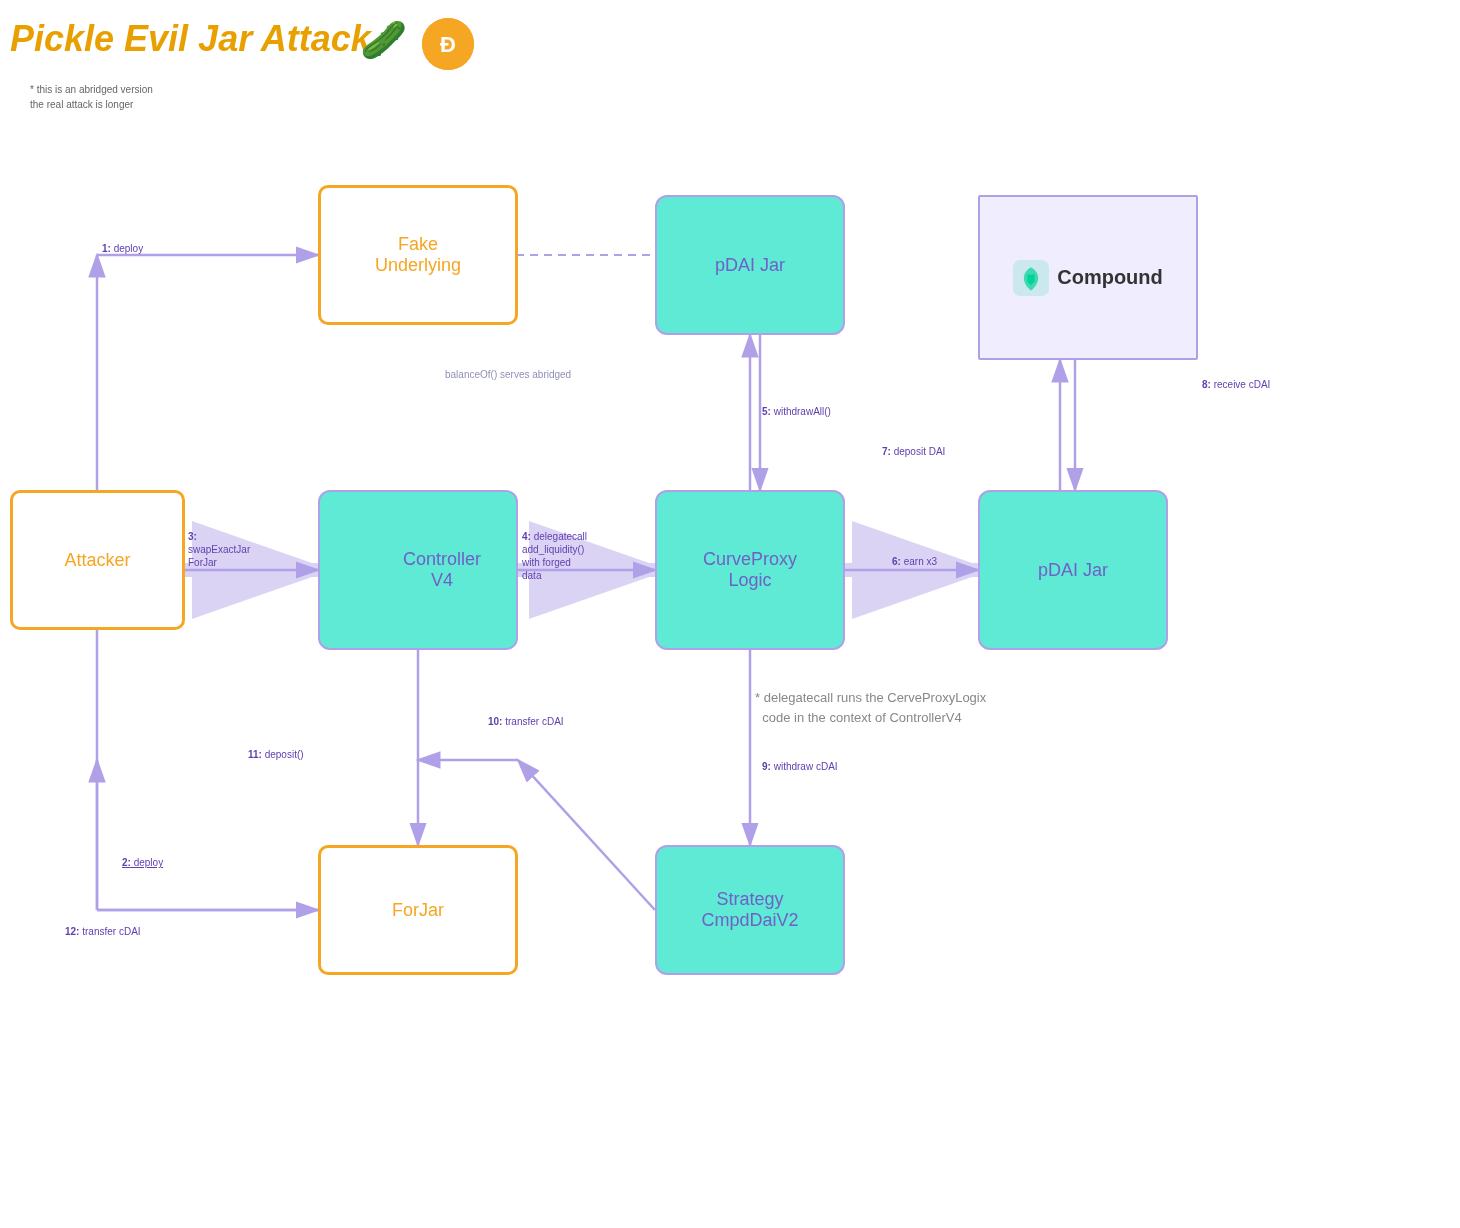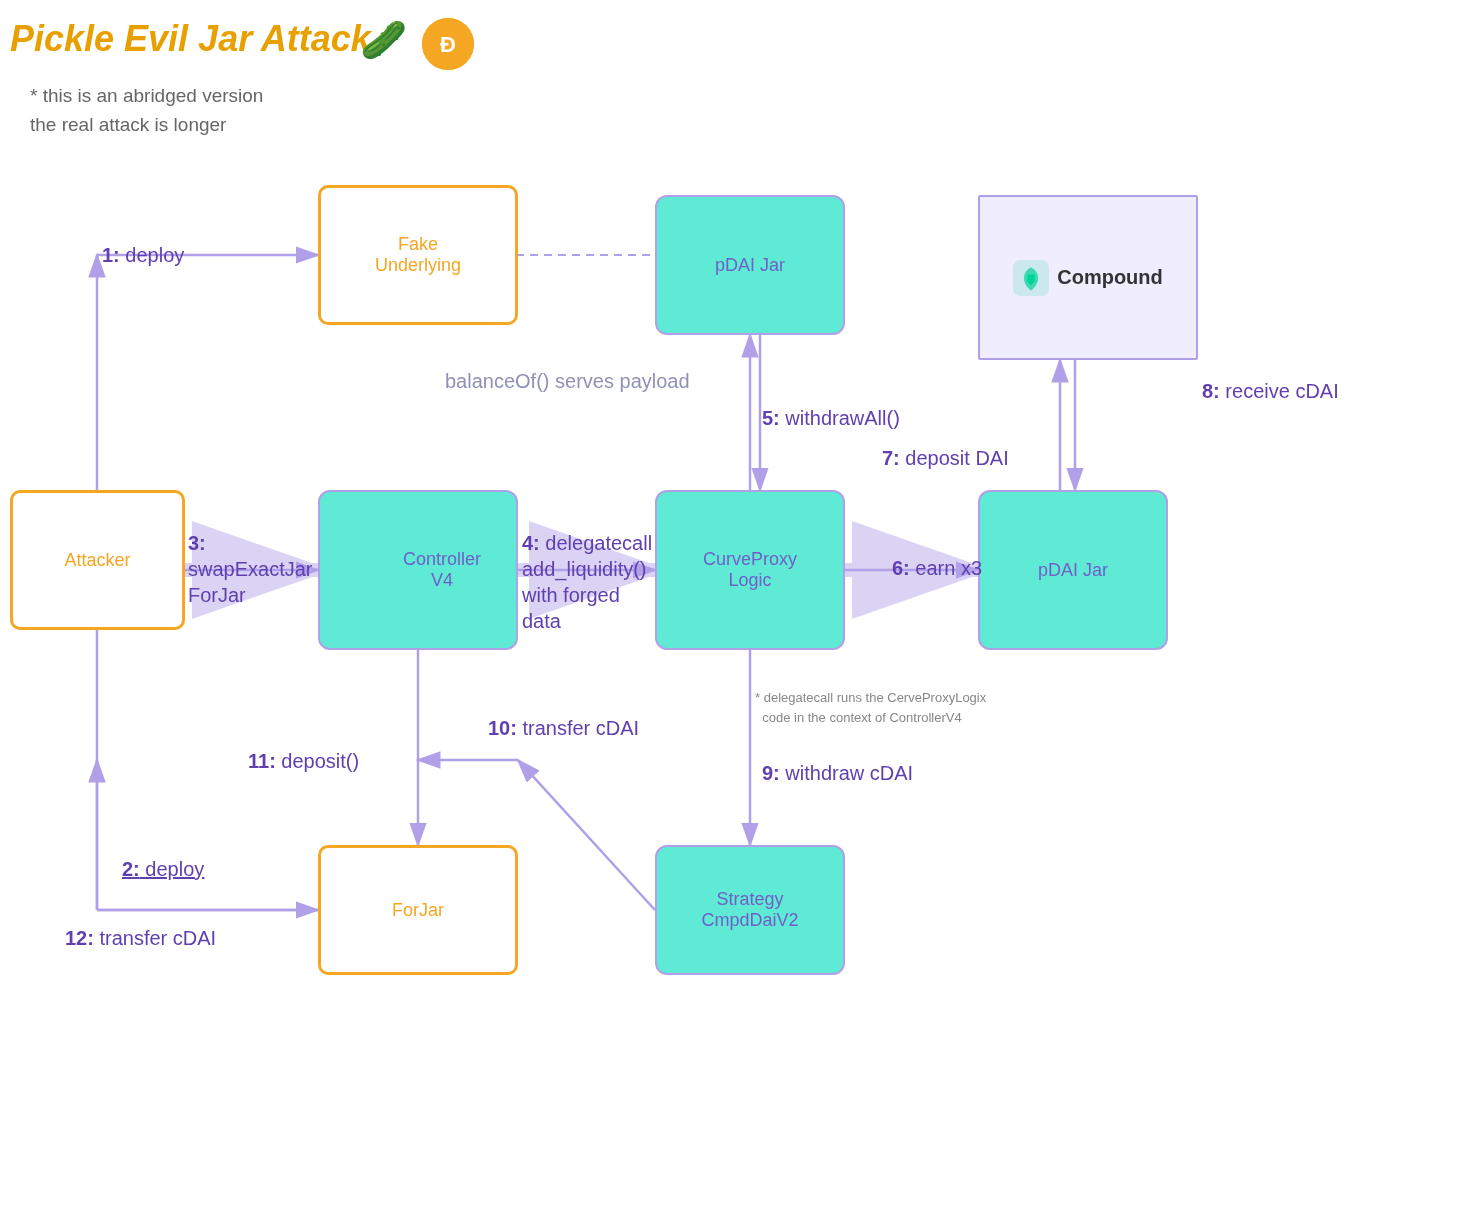--- a/index.html
+++ b/index.html
@@ -44,21 +44,21 @@
       align-items: center;
       justify-content: center;
       font-size: 22px;
       color: white;
       font-weight: bold;
     }
     .subtitle {
       position: absolute;
       top: 82px;
       left: 30px;
-      font-size: 19px;
+      font-size: 10px;
       color: #666;
       line-height: 1.5;
     }
 
     
     .box {
       position: absolute;
       display: flex;
       align-items: center;
       justify-content: center;
@@ -80,21 +80,21 @@
     }
     .box-compound {
       border: 2px solid #b0a0e8;
       background: #f0edff;
       border-radius: 2px;
     }
 
     
     .arrow-label {
       position: absolute;
-      font-size: 20px;
+      font-size: 10px;
       color: #6040b0;
       line-height: 1.3;
     }
     .arrow-label strong {
       font-weight: 700;
     }
 
     
     .note-text {
       position: absolute;
@@ -280,21 +280,21 @@
 
   <div class="arrow-label" style="left:248px;top:748px;">
     <strong>11:</strong> deposit()
   </div>
 
   <div class="arrow-label" style="left:65px;top:925px;">
     <strong>12:</strong> transfer cDAI
   </div>
 
   <div class="arrow-label" style="left:445px;top:368px;color:#9090b8;">
-    balanceOf() serves payload
+    balanceOf() serves abridged
   </div>
 
   <div class="note-text" style="left:755px;top:688px;">
     * delegatecall runs the CerveProxyLogix<br>
     &nbsp;&nbsp;code in the context of ControllerV4
   </div>
 
 </div>
 
 </body></html>

